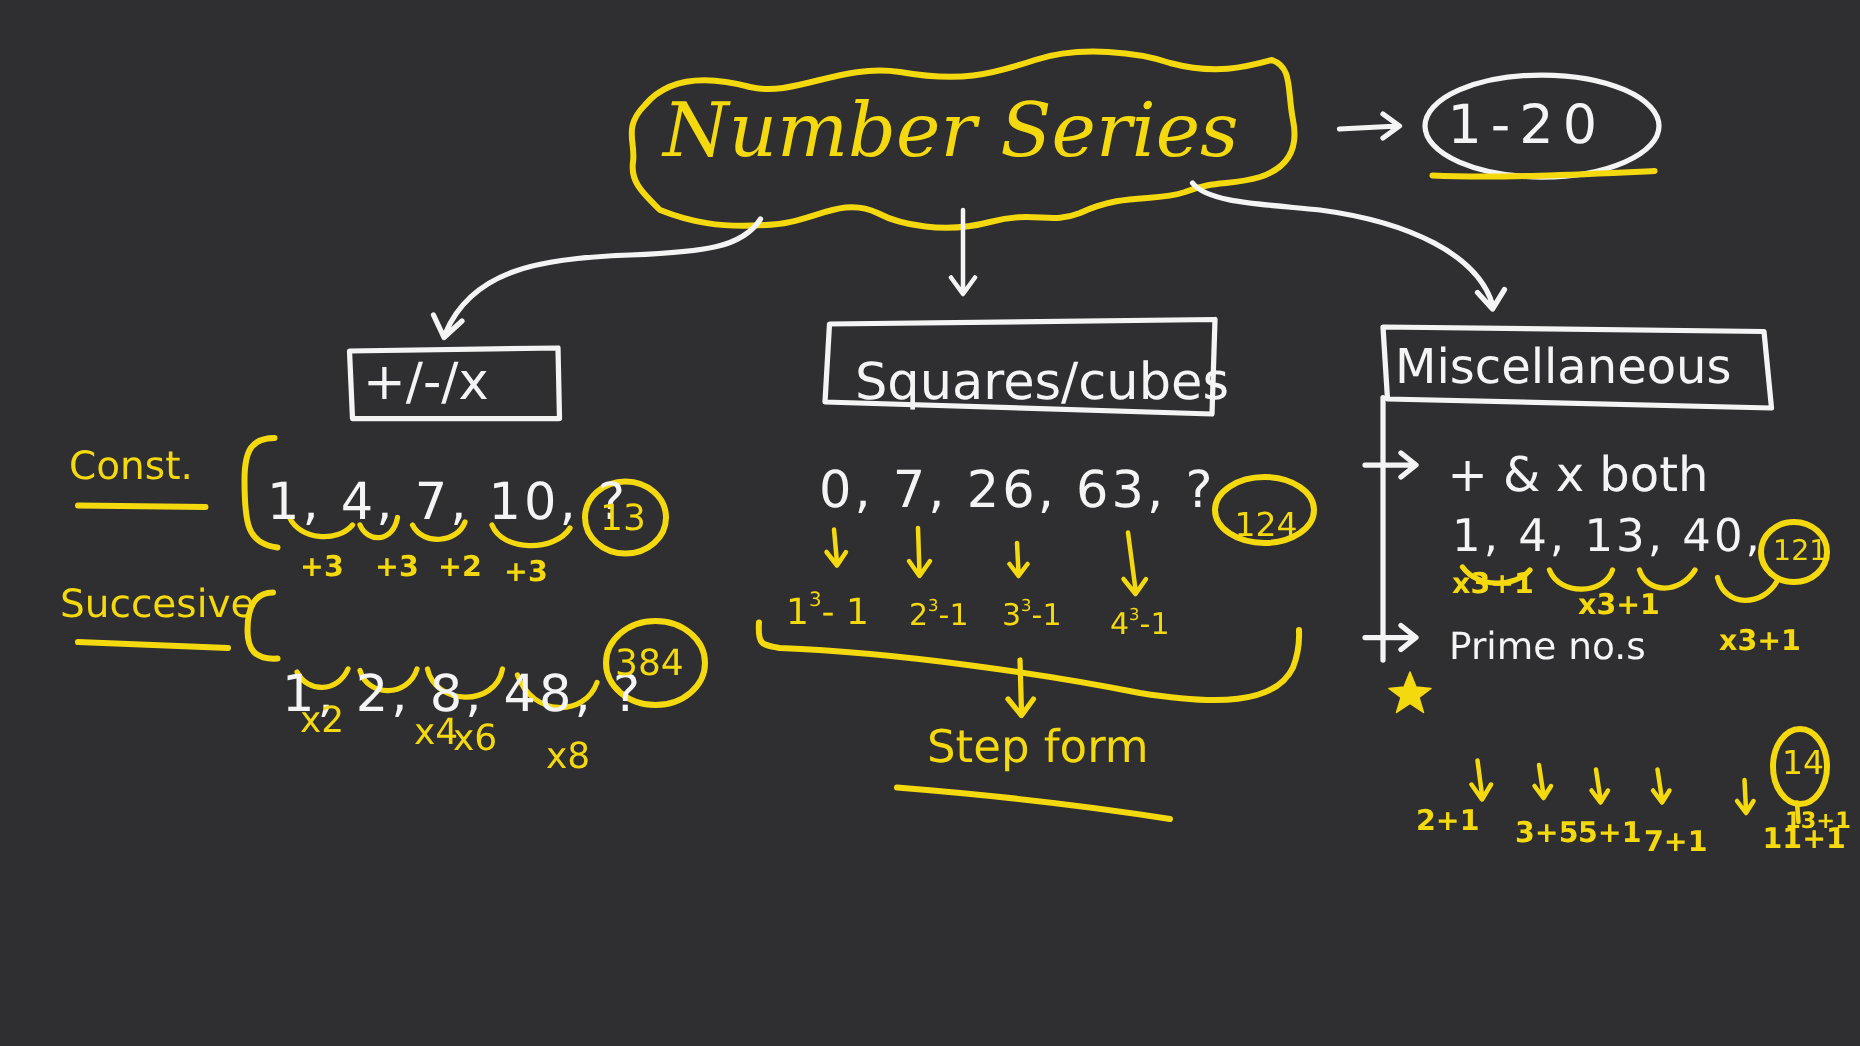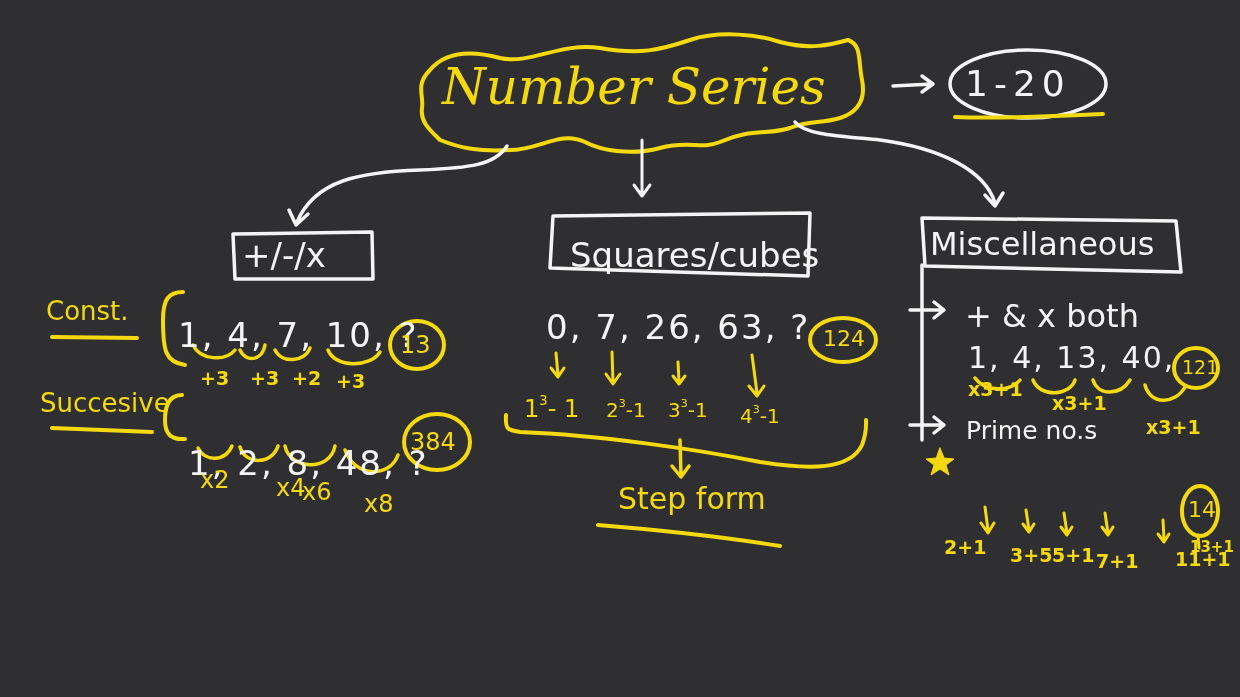--- a/index.html
+++ b/index.html
@@ -117,21 +117,21 @@
   <div class="t y lbl" style="left:40px; top:390px;">Succesive</div>
   <div class="t w seq" style="left:188px; top:408px;margin-top:38px;">1, 2, 8, 48, ?</div>
   <div class="t y ans" style="left:410px; top:430px;">384</div>
   <div class="t y md" style="left:200px; top:468px;">x2</div>
   <div class="t y md" style="left:248px; top:476px;margin-left:28px;">x4</div>
   <div class="t y md" style="left:302px; top:480px;">x6</div>
   <div class="t y md" style="left:364px; top:492px;">x8</div>
 
   <div class="t w hdr" style="left:570px; top:226px;margin-top:12px;">Squares/cubes</div>
   <div class="t w seq" style="left:546px; top:310px;">0, 7, 26, 63, ?</div>
-  <div class="t y" style="left:823px; top:328px; font-size:22px;">124</div>
+  <div class="t y" style="left:823px; top:340px; font-size:22px;">124</div>
 
   <div class="t y md" style="left:524px; top:394px;">
     <span>1</span><sup>3</sup><span>- 1</span>
   </div>
   <div class="t y" style="left:606px; top:398px; font-size:20px;">
     <span>2</span><sup>3</sup><span>-1</span>
   </div>
   <div class="t y" style="left:668px; top:398px; font-size:20px;">
     <span>3</span><sup>3</sup><span>-1</span>
   </div>

